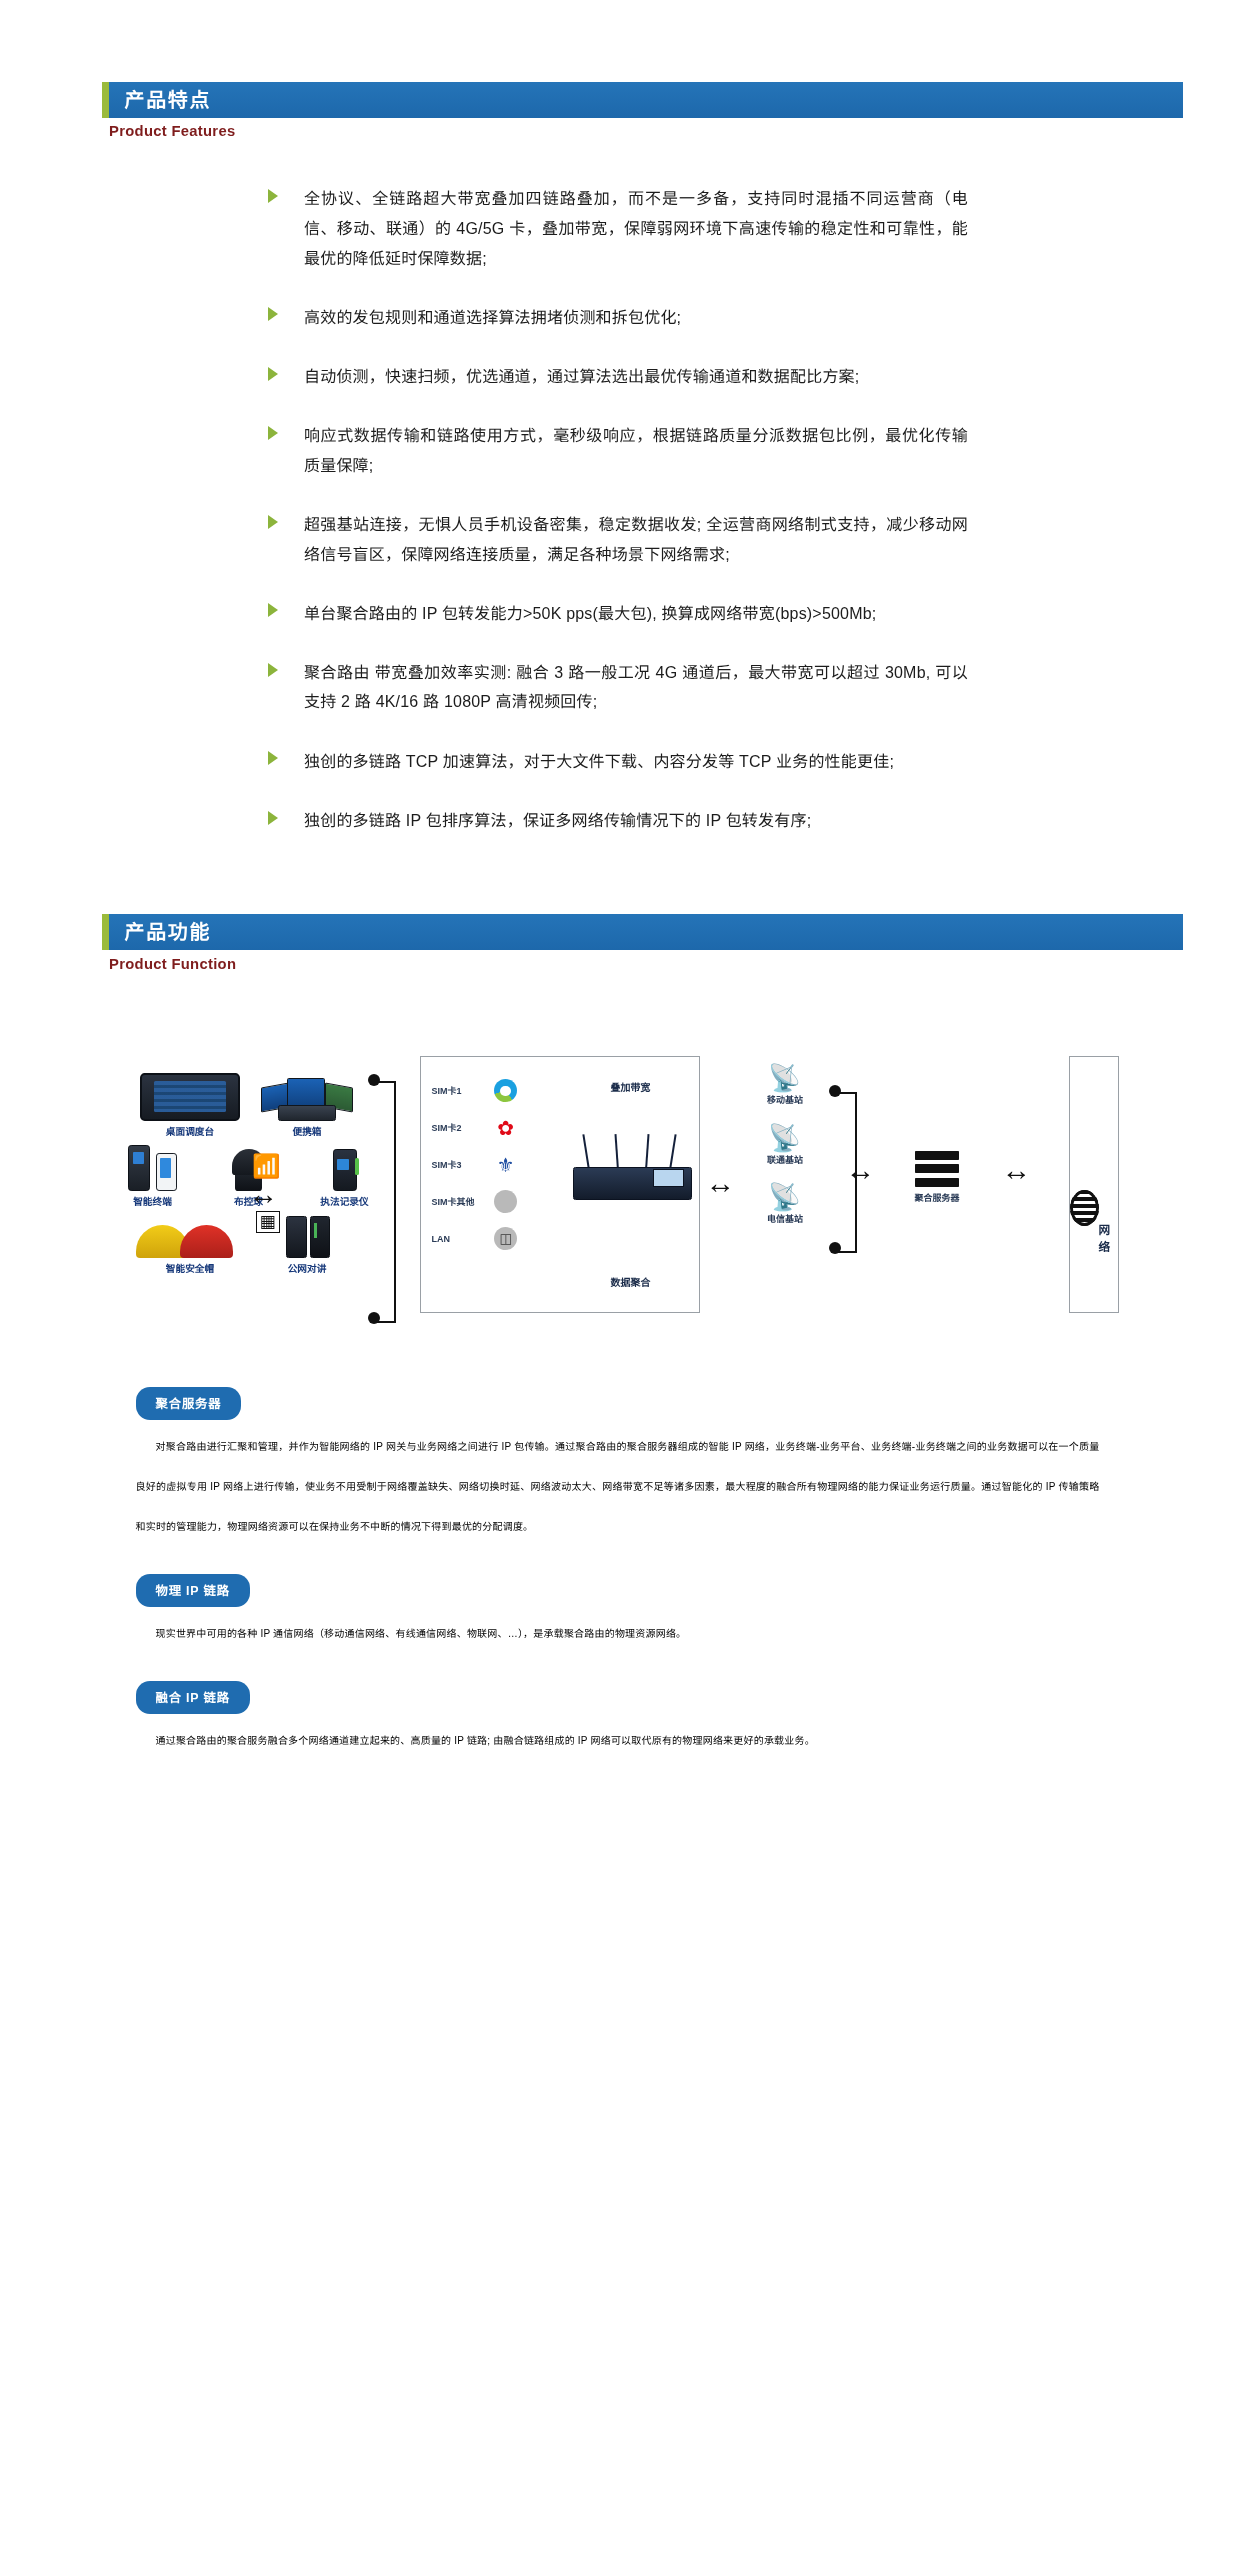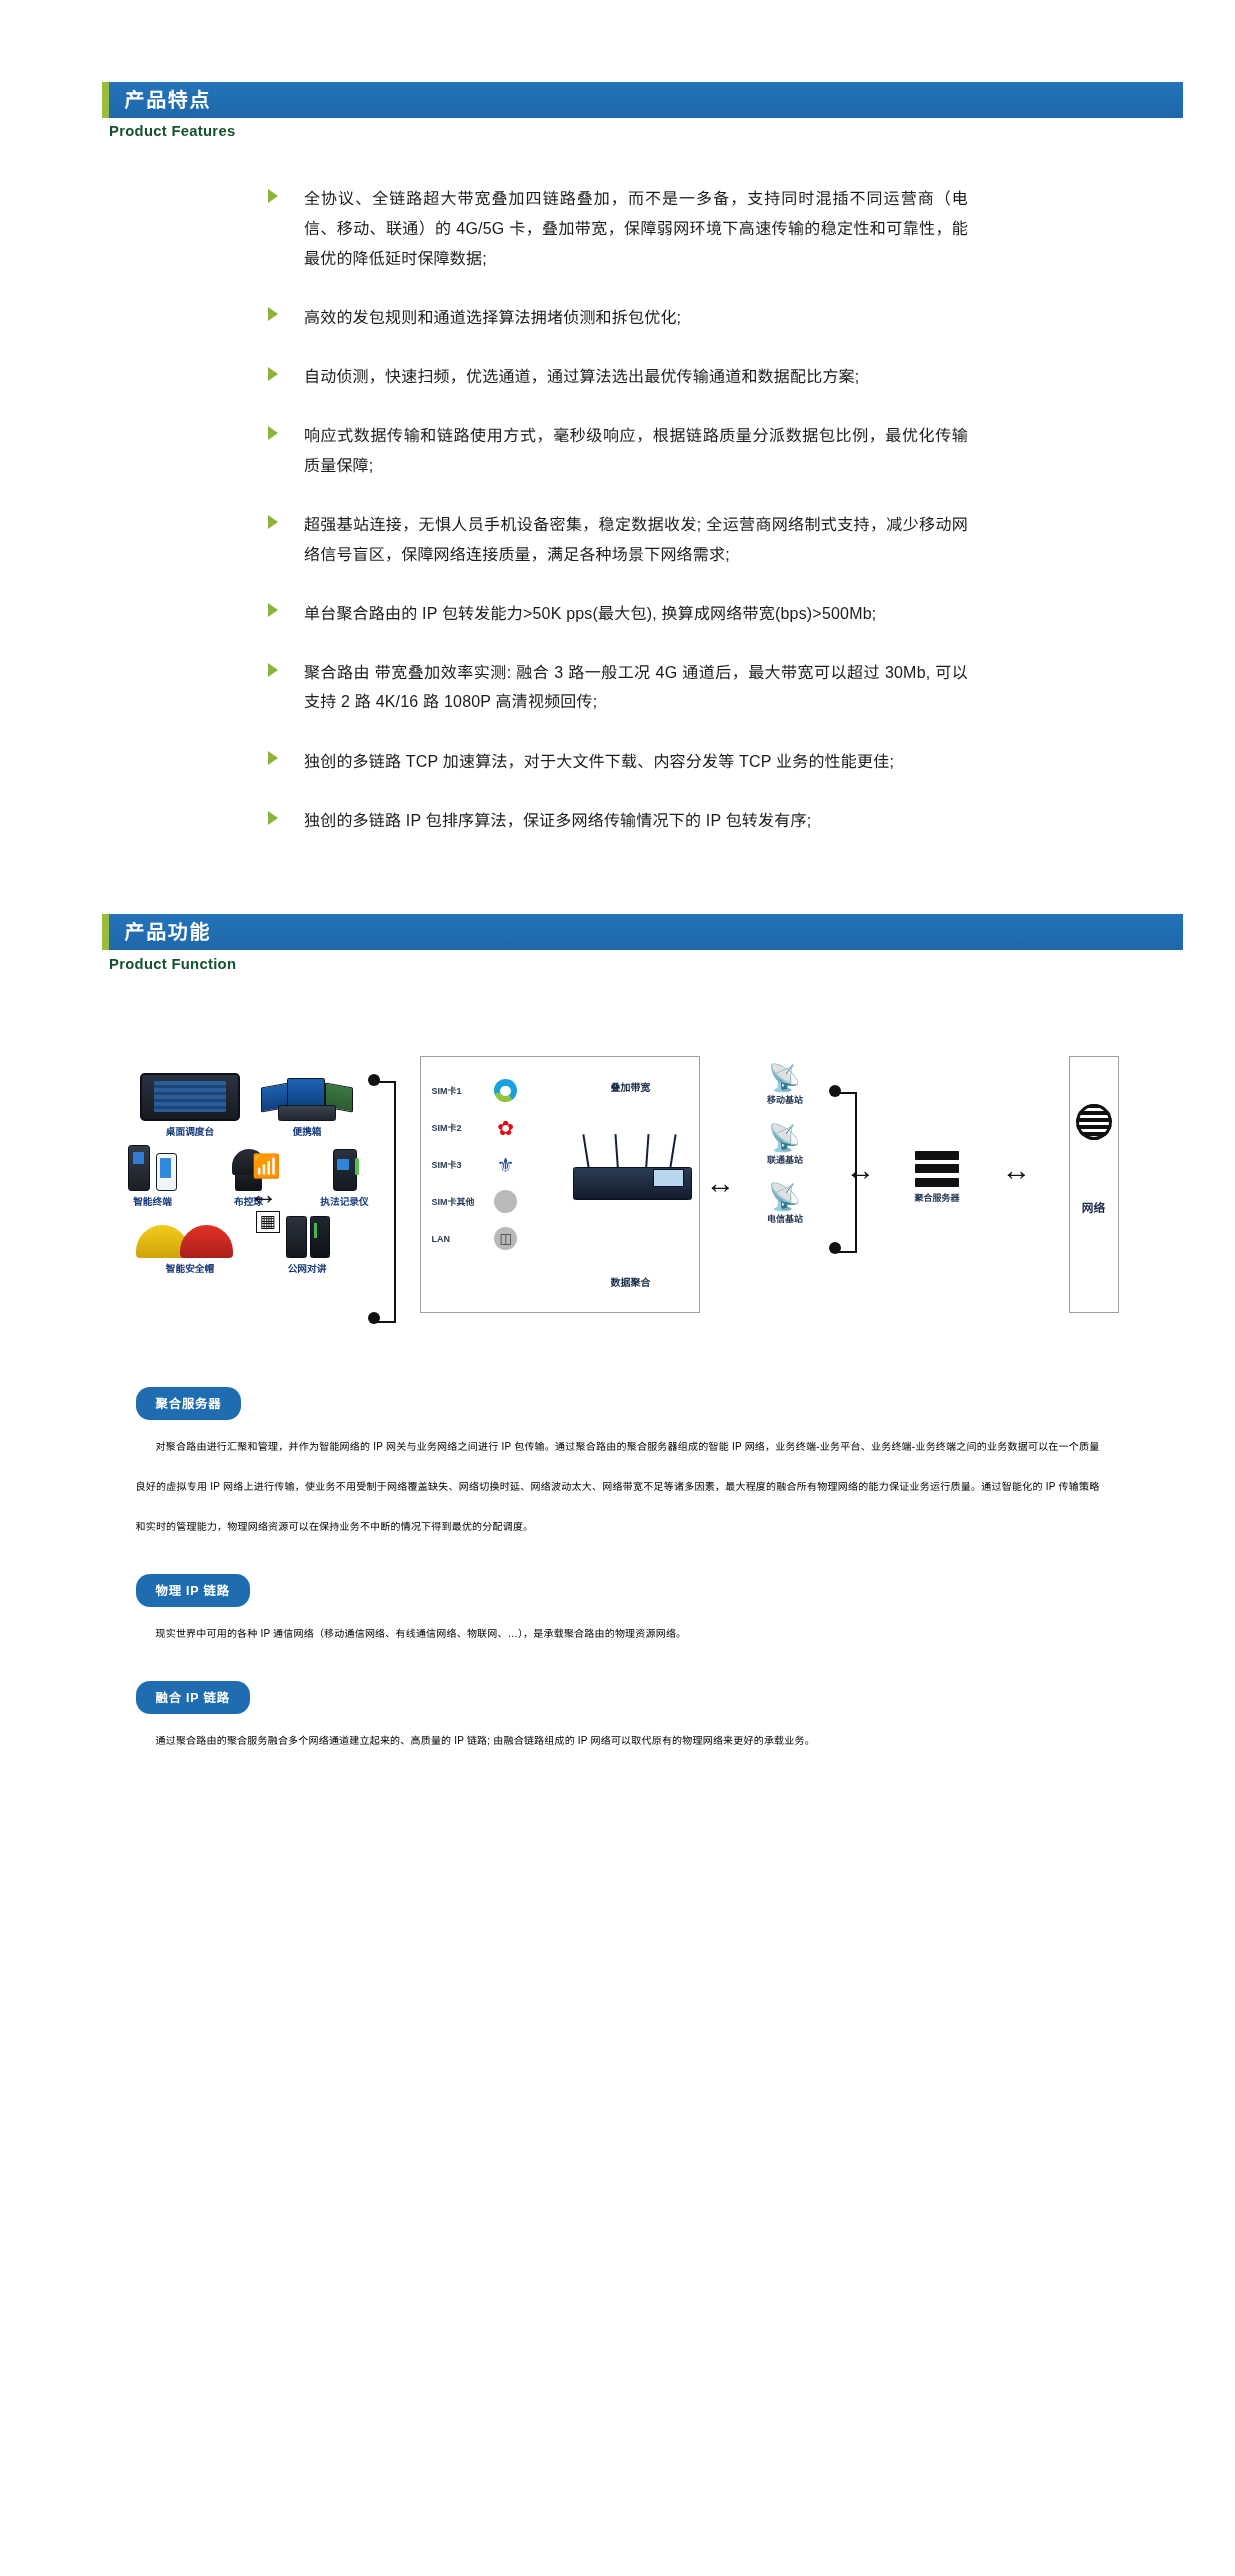--- a/index.html
+++ b/index.html
@@ -48,21 +48,21 @@
   .head-cn{
     color:#ffffff;
     font-size:20px;
     font-weight:bold;
     letter-spacing:1.6px;
     line-height:1;
   }
   .head-en{
     margin-left:97px;
     margin-top:5.4px;
-    color:#14532d;
+    color:#7f1d1d;
     font-size:14.8px;
     font-weight:bold;
     letter-spacing:0.3px;
   }
 
   
   .features{
     margin-top:33px;
     margin-left:268px;
     width:700px;
@@ -280,21 +280,21 @@
   }
   .srv-ico{
     width:44px;height:36px;margin:0 auto;
     display:flex;flex-direction:column;justify-content:space-between;
   }
   .srv-ico span{display:block;height:9.3px;background:#111;border-radius:0.8px;}
   .srv-lbl{font-size:9px;font-weight:bold;color:#2b3c57;margin-top:3.9px;white-space:nowrap;}
   .net-box{
     position:absolute;left:1007px;top:22px;width:50px;height:257px;
     border:0.8px solid #9aa0a6;background:#fff;
-    display:flex;flex-direction:column;align-items:center;
+    display:flex;align-items:center;
     justify-content:flex-start;padding-top:47px;box-sizing:border-box;
   }
   .globe{
     width:36px;height:36px;border-radius:50%;
     background:
       repeating-linear-gradient(to bottom,#111 0 3.9px,#fff 3.9px 7px);
     position:relative;overflow:hidden;
   }
   .globe:after{
     content:"";position:absolute;inset:0;border-radius:50%;

